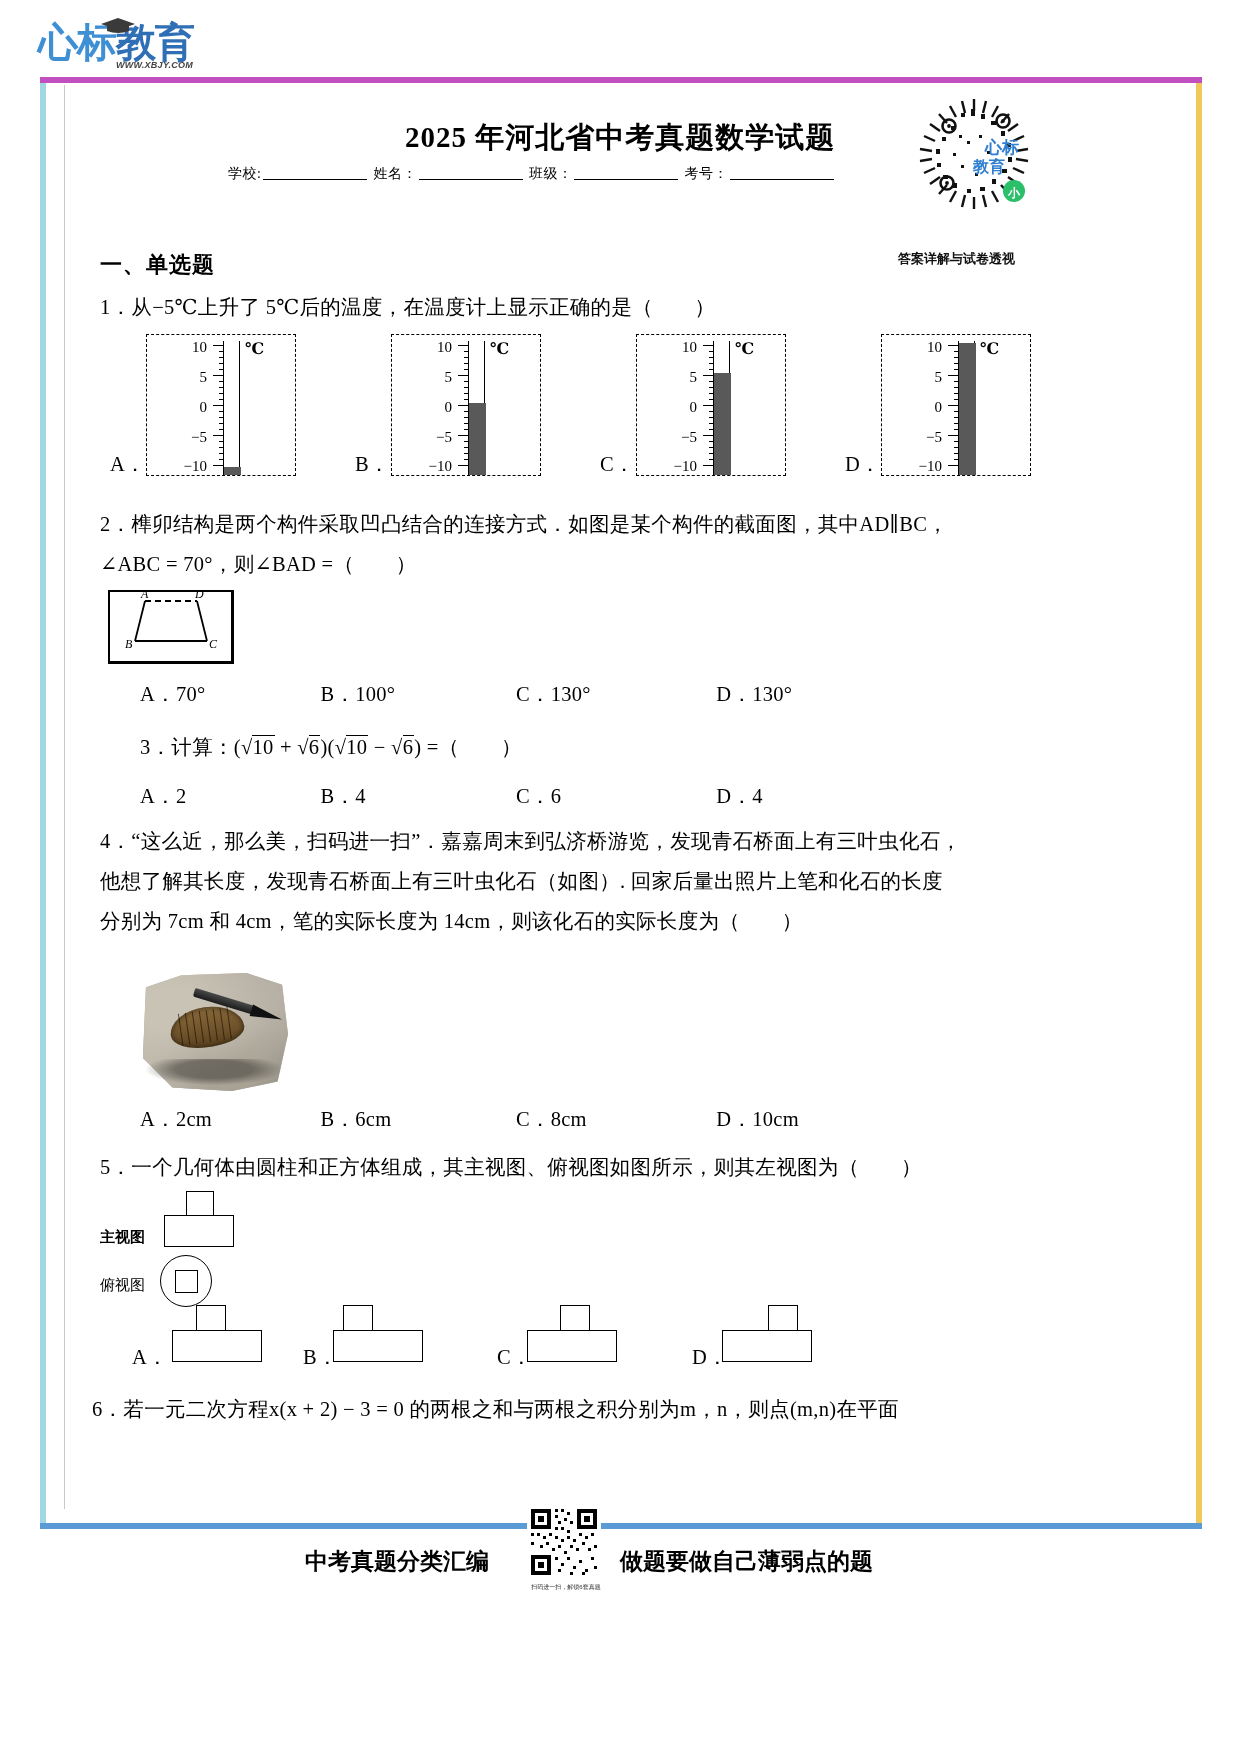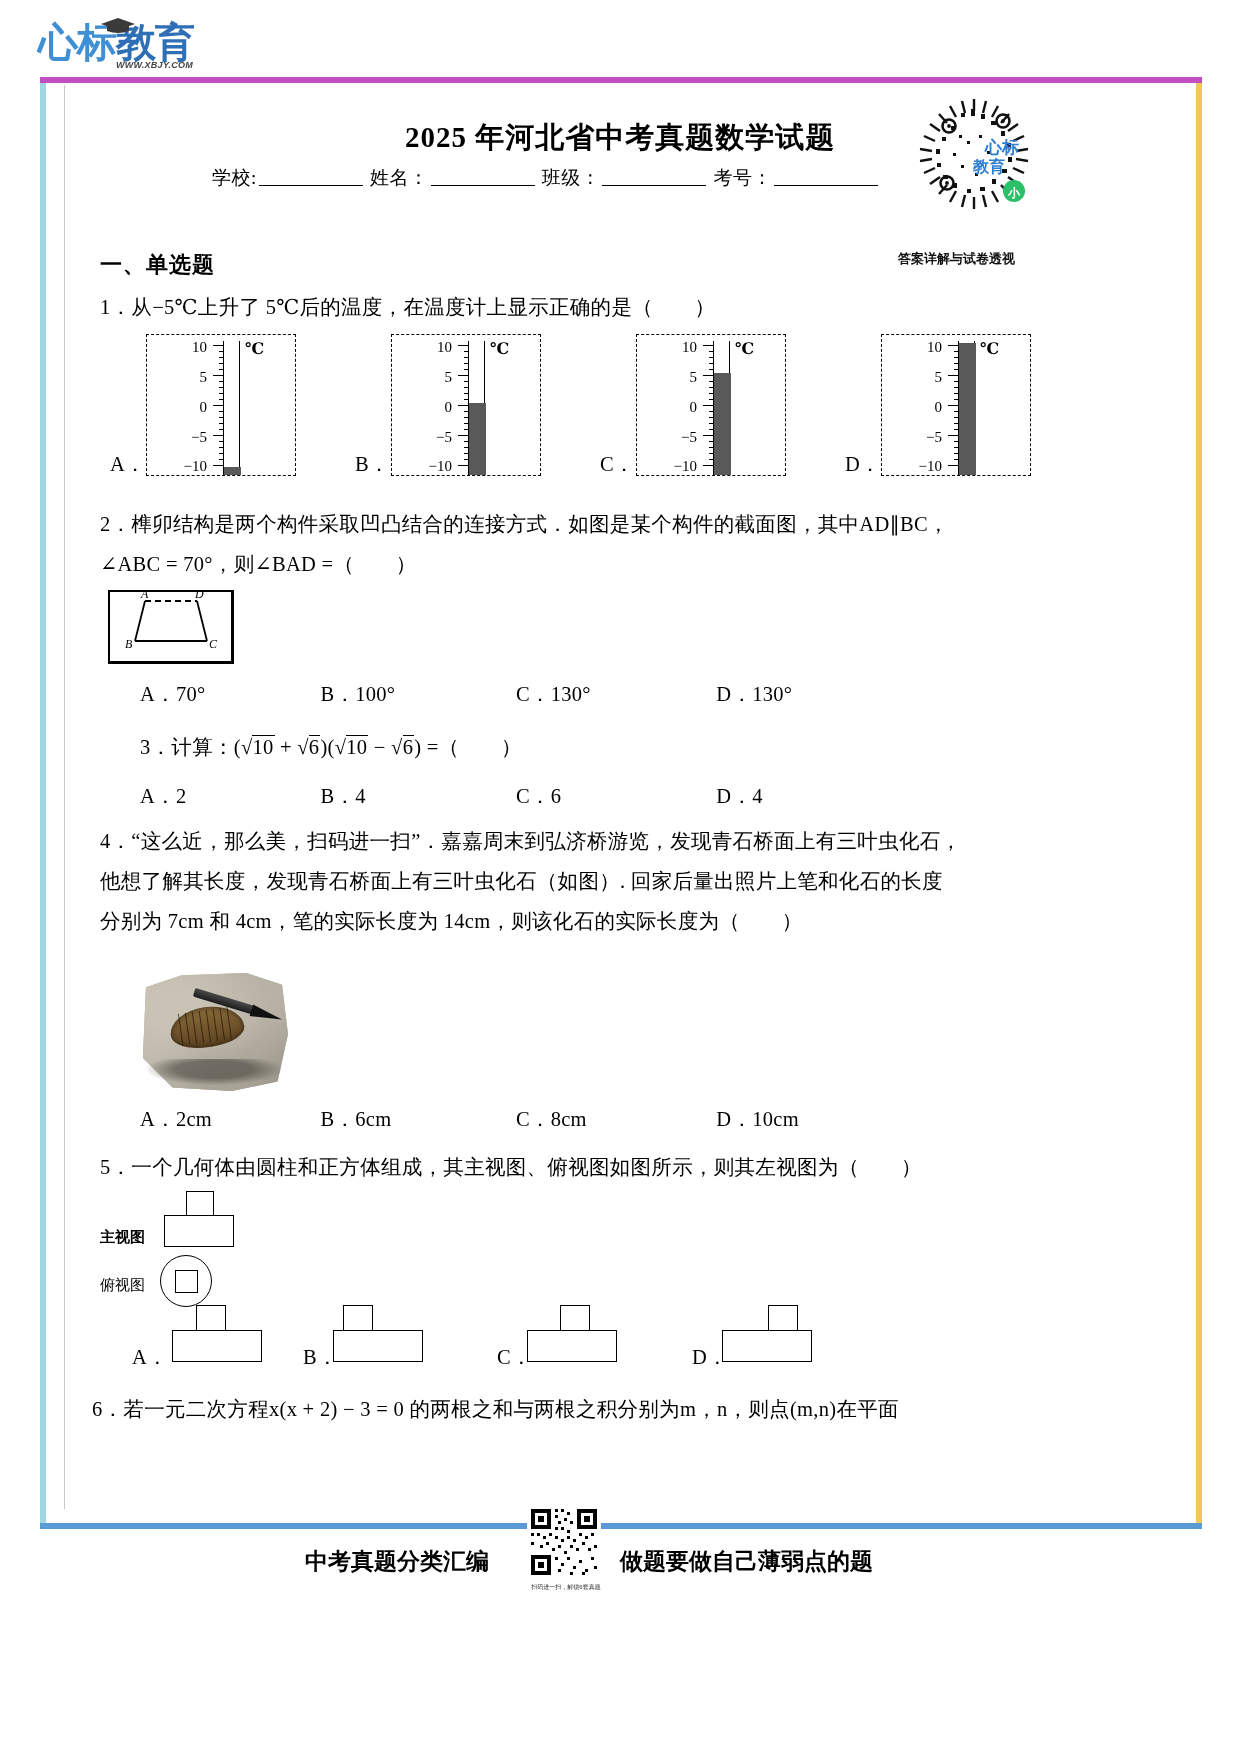--- a/index.html
+++ b/index.html
@@ -65,22 +65,22 @@
   }
   
   .exam-title{
     position:absolute;left:0;top:118px;width:1240px;
     text-align:center;
     font-size:29px;font-weight:bold;
     font-family:"Liberation Serif","DejaVu Serif",serif;
     letter-spacing:1px;
   }
   .info-line{
-    position:absolute;left:212px;top:165px;
-    font-size:19px;white-space:nowrap;letter-spacing:0.5px;
+    position:absolute;left:228px;top:165px;
+    font-size:14px;white-space:nowrap;letter-spacing:0.5px;
   }
   .info-line .blank{
     display:inline-block;width:104px;border-bottom:1.4px solid #000;
     vertical-align:-2px;margin:0 2px;
   }
   
   .qr-badge{
     position:absolute;left:915px;top:95px;width:118px;height:118px;
   }
   .qr-badge svg{display:block;}
@@ -451,21 +451,21 @@
         <div class="tick major" style="top:124px;"></div>
       </div>
       <div class="tube">
         <div class="mercury" style="height:132px;"></div>
       </div>
       <div class="degc">℃</div>
     </div>
   </div>
 </div>
 
-<div class="q" style="left:100px;top:505px;font-family:Liberation Serif, serif;">
+<div class="q" style="left:100px;top:505px;">
   <span>2．</span><span>榫卯结构是两个构件采取凹凸结合的连接方式．如图是某个构件的截面图，其中AD∥BC，</span>
 </div>
 <div class="q" style="left:100px;top:545px;">∠ABC = 70°，则∠BAD =（　　）</div>
 
 <div class="fig-q2">
   <svg width="128" height="76" viewBox="0 0 128 76">
     <rect x="2" y="2" width="124" height="72" fill="none" stroke="#000" stroke-width="2"></rect>
     <line x1="38" y1="12" x2="90" y2="12" stroke="#000" stroke-width="1.8" stroke-dasharray="6,4"></line>
     <line x1="38" y1="12" x2="28" y2="52" stroke="#000" stroke-width="1.8"></line>
     <line x1="90" y1="12" x2="100" y2="52" stroke="#000" stroke-width="1.8"></line>

